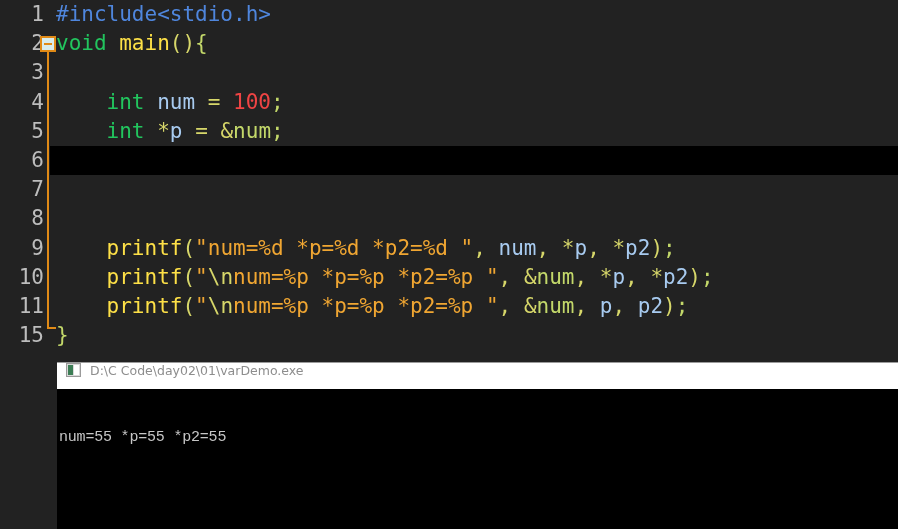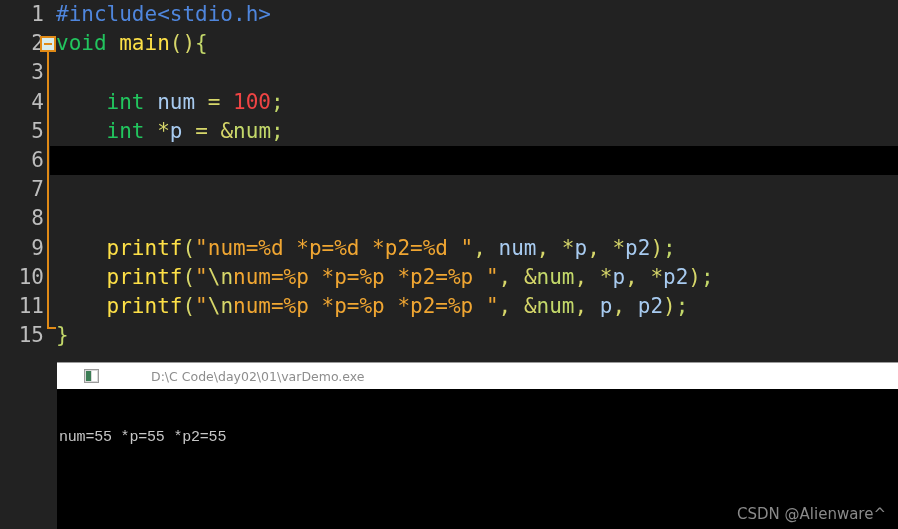--- a/index.html
+++ b/index.html
@@ -119,24 +119,22 @@
     width: 841px;
     height: 167px;
     background: #000000;
     overflow: hidden;
   }
   #console-titlebar {
     height: 27px;
     background: #ffffff;
     border-top: 1px solid #9b9b9b;
     display: flex;
-    align-items: center;
-    padding-left: 27px;
+    padding-left: 9px;
     box-sizing: border-box;
-    gap: 43px;
   }
   #console-icon {
     width: 15px;
     height: 14px;
     background: #d9d9d9;
     border: 1px solid #9a9a9a;
     box-sizing: border-box;
     position: relative;
     margin-right: 9px;
     flex: none;
@@ -265,15 +263,14 @@
     </div>
     <div id="console-body">
       <div class="con-line">num=55 *p=55 *p2=55</div>
       
       
       
       
     </div>
   </div>
 
-  <div id="watermark">CSDN @Alienware^</div>
 
 </div>
 
 </body></html>

